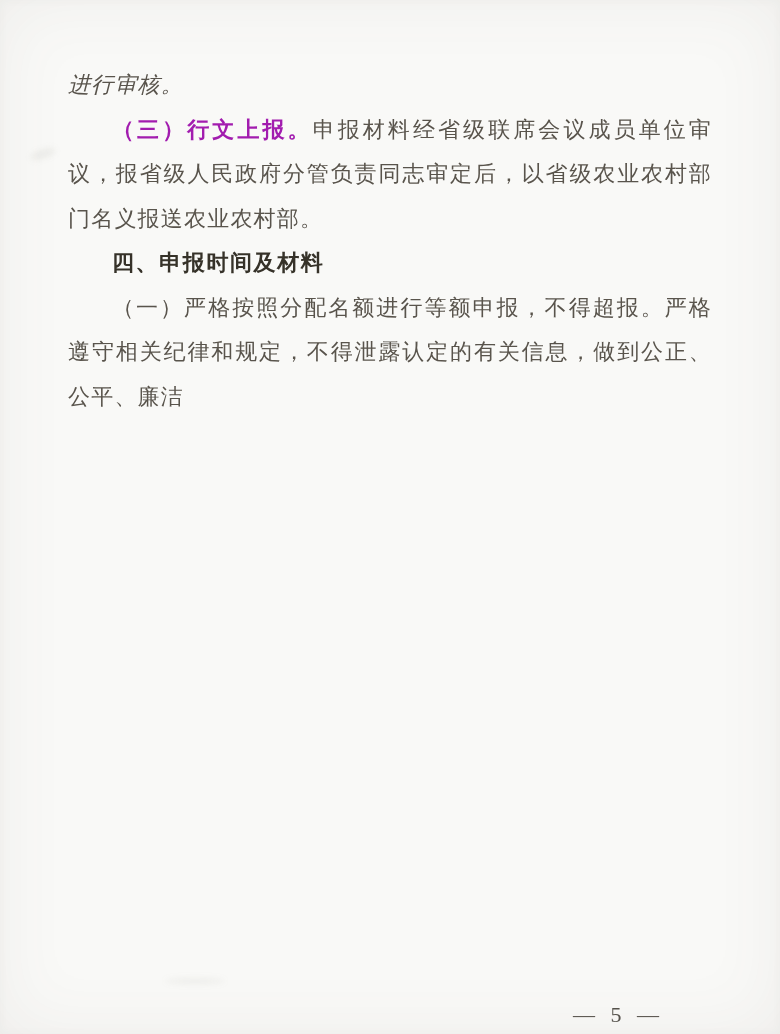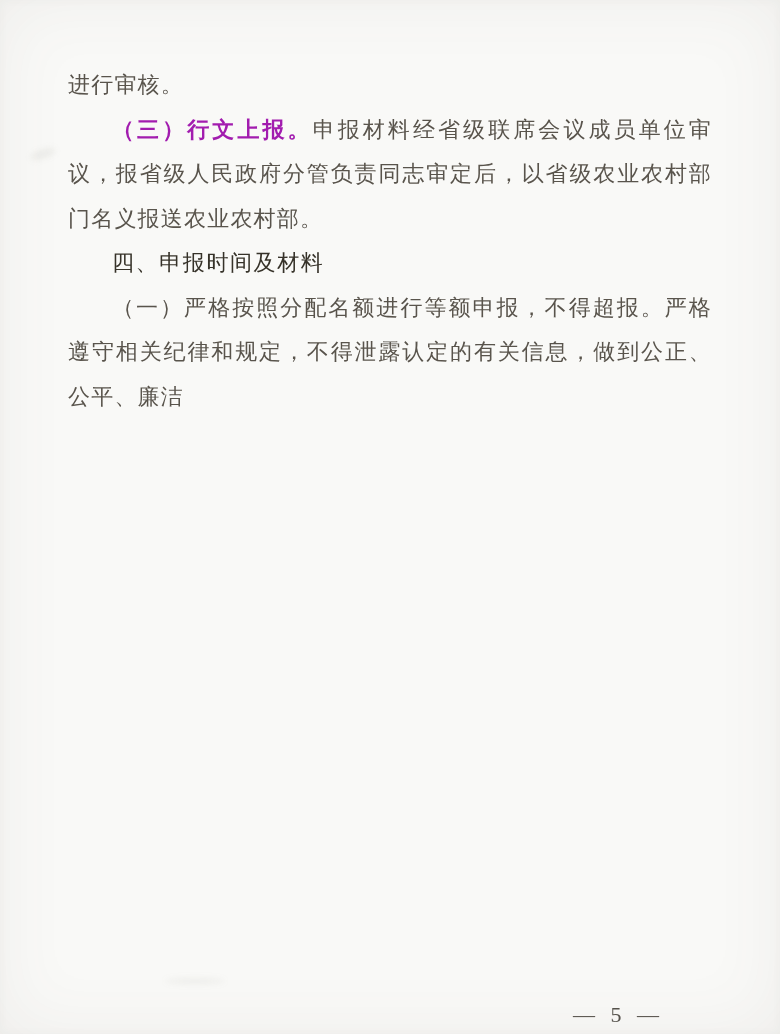--- a/index.html
+++ b/index.html
@@ -53,23 +53,24 @@
     margin: 0;
     font-size: 22px;
     line-height: 44.5px;
     letter-spacing: 1.2px;
     color: #59544c;
     text-align: justify;
     text-indent: 2em;
   }
   .para.cont {
     text-indent: 0;
+    font-style: italic;
   }
   .para.head {
-    font-weight: normal;
+    font-weight: bold;
     color: #363229;
     text-align: left;
     letter-spacing: 1.6px;
   }
   .b {
     font-weight: bold;
     color: #a21caf;
   }
   .footer {
     position: absolute;

